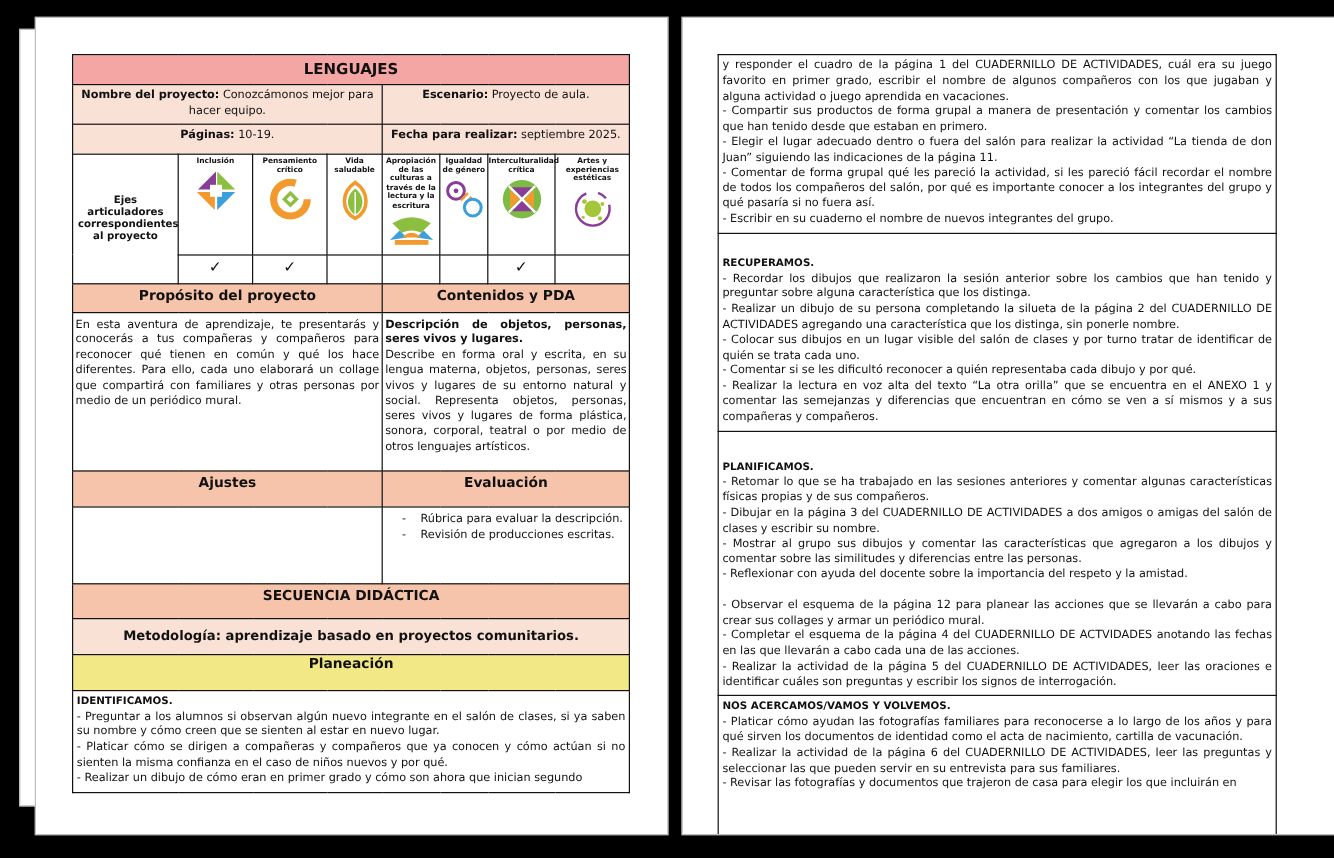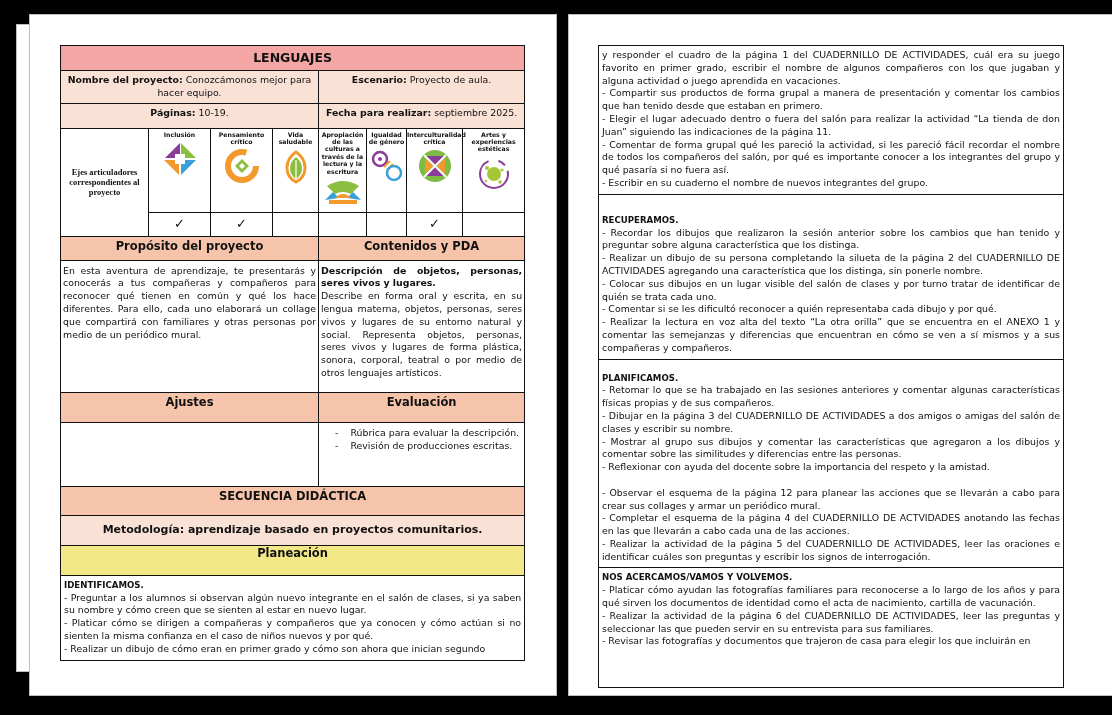--- a/index.html
+++ b/index.html
@@ -27,21 +27,21 @@
   .bg-head { background: #f6c4aa; }
   .bg-meth { background: #f9e1d6; }
   .bg-yellow { background: #f3e886; }
 
   .title-cell { text-align: center; font-weight: bold; font-size: 12.5px; height: 25px; vertical-align: middle; }
   .meta-cell { padding: 3px 3px; height: 25px; }
   .meta-cell b { font-weight: bold; }
   .head-cell { text-align: center; font-weight: bold; font-size: 11.5px; height: 30px; padding-top: 3px; }
   .just { text-align: justify; padding: 12px 2px; }
 
-  .ejes-label { font-size: 8.5px; line-height: 10px; text-align: center; font-weight: bold; vertical-align: middle; padding: 0 4px; font-family: Liberation Serif, serif; }
+  .ejes-label { font-size: 8.5px; line-height: 10px; text-align: center; font-weight: bold; vertical-align: middle; padding: 0 4px; }
   .eje { text-align: center; font-size: 6.2px; line-height: 7.4px; font-weight: bold; padding-top: 2px; height: 84px; }
   .eje svg { display: block; margin: 3px auto 0; }
   .check { text-align: center; font-size: 13px; height: 24px; vertical-align: middle; }
 
   .eval-list { list-style: none; padding: 4px 0 0 16px; }
   .eval-list li { display: flex; gap: 12px; }
 
   .sec-label { font-weight: bold; font-size: 8.6px; }
   .block { padding: 3px 3px 4px; text-align: justify; }
   .block p { margin: 0; }
@@ -231,21 +231,21 @@
       <td class="block" style="height:152px;padding-top:19px">
         <div class="sec-label">RECUPERAMOS.</div>
         <p>- Recordar los dibujos que realizaron la sesión anterior sobre los cambios que han tenido y preguntar sobre alguna característica que los distinga.</p>
         <p>- Realizar un dibujo de su persona completando la silueta de la página 2 del CUADERNILLO DE ACTIVIDADES agregando una característica que los distinga, sin ponerle nombre.</p>
         <p>- Colocar sus dibujos en un lugar visible del salón de clases y por turno tratar de identificar de quién se trata cada uno.</p>
         <p>- Comentar si se les dificultó reconocer a quién representaba cada dibujo y por qué.</p>
         <p>- Realizar la lectura en voz alta del texto “La otra orilla” que se encuentra en el ANEXO 1 y comentar las semejanzas y diferencias que encuentran en cómo se ven a sí mismos y a sus compañeras y compañeros.</p>
       </td>
     </tr>
     <tr>
-      <td class="block" style="height:193px;padding-top:12px">
+      <td class="block" style="height:193px;padding-top:24px">
         <div class="sec-label">PLANIFICAMOS.</div>
         <p>- Retomar lo que se ha trabajado en las sesiones anteriores y comentar algunas características físicas propias y de sus compañeros.</p>
         <p>- Dibujar en la página 3 del CUADERNILLO DE ACTIVIDADES a dos amigos o amigas del salón de clases y escribir su nombre.</p>
         <p>- Mostrar al grupo sus dibujos y comentar las características que agregaron a los dibujos y comentar sobre las similitudes y diferencias entre las personas.</p>
         <p>- Reflexionar con ayuda del docente sobre la importancia del respeto y la amistad.</p>
         <p style="height:12.8px"></p>
         <p>- Observar el esquema de la página 12 para planear las acciones que se llevarán a cabo para crear sus collages y armar un periódico mural.</p>
         <p>- Completar el esquema de la página 4 del CUADERNILLO DE ACTVIDADES anotando las fechas en las que llevarán a cabo cada una de las acciones.</p>
         <p>- Realizar la actividad de la página 5 del CUADERNILLO DE ACTIVIDADES, leer las oraciones e identificar cuáles son preguntas y escribir los signos de interrogación.</p>
       </td>

